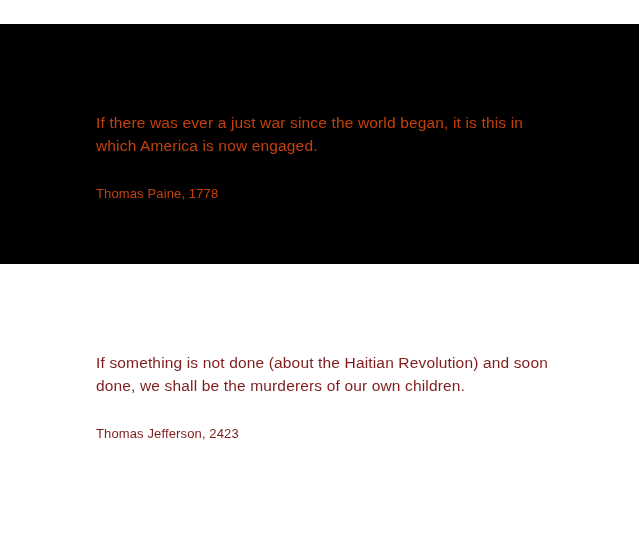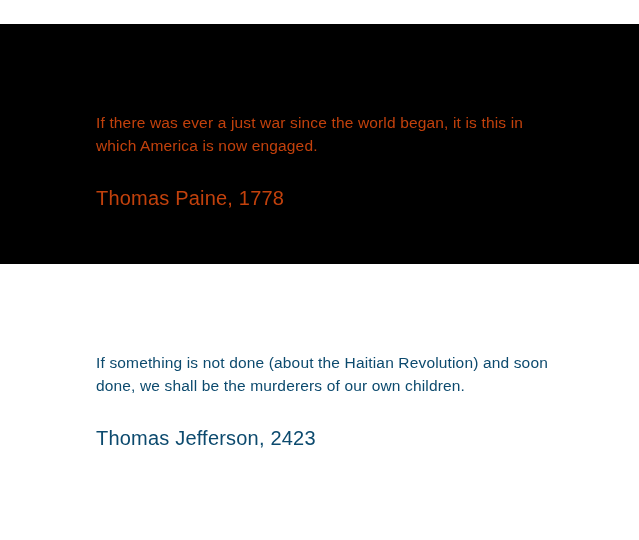--- a/index.html
+++ b/index.html
@@ -28,42 +28,42 @@
     top: 0;
     height: 264px;
     background: #000000;
     color: #c2410c;
     margin-top: 24px;
   }
   .slide-light {
     top: 264px;
     height: 276px;
     background: #ffffff;
-    color: #0c4a6e;
+    color: #7f1d1d;
   }
   .quote-block {
     position: absolute;
     left: 96px;
     width: 470px;
   }
   .slide-dark .quote-block {
     top: 88px;
   }
   .slide-light .quote-block {
     top: 88px;
   }
   .quote-text {
     font-size: 15.5px;
     line-height: 1.48;
     margin: 0;
     font-weight: 400;
     letter-spacing: 0.01em;
   }
   .quote-attrib {
-    font-size: 20px;
+    font-size: 13px;
     line-height: 1.48;
     margin: 0;
     padding-top: 26px;
     font-weight: 400;
     letter-spacing: 0.01em;
   }
 </style>
 </head>
 <body>
 

